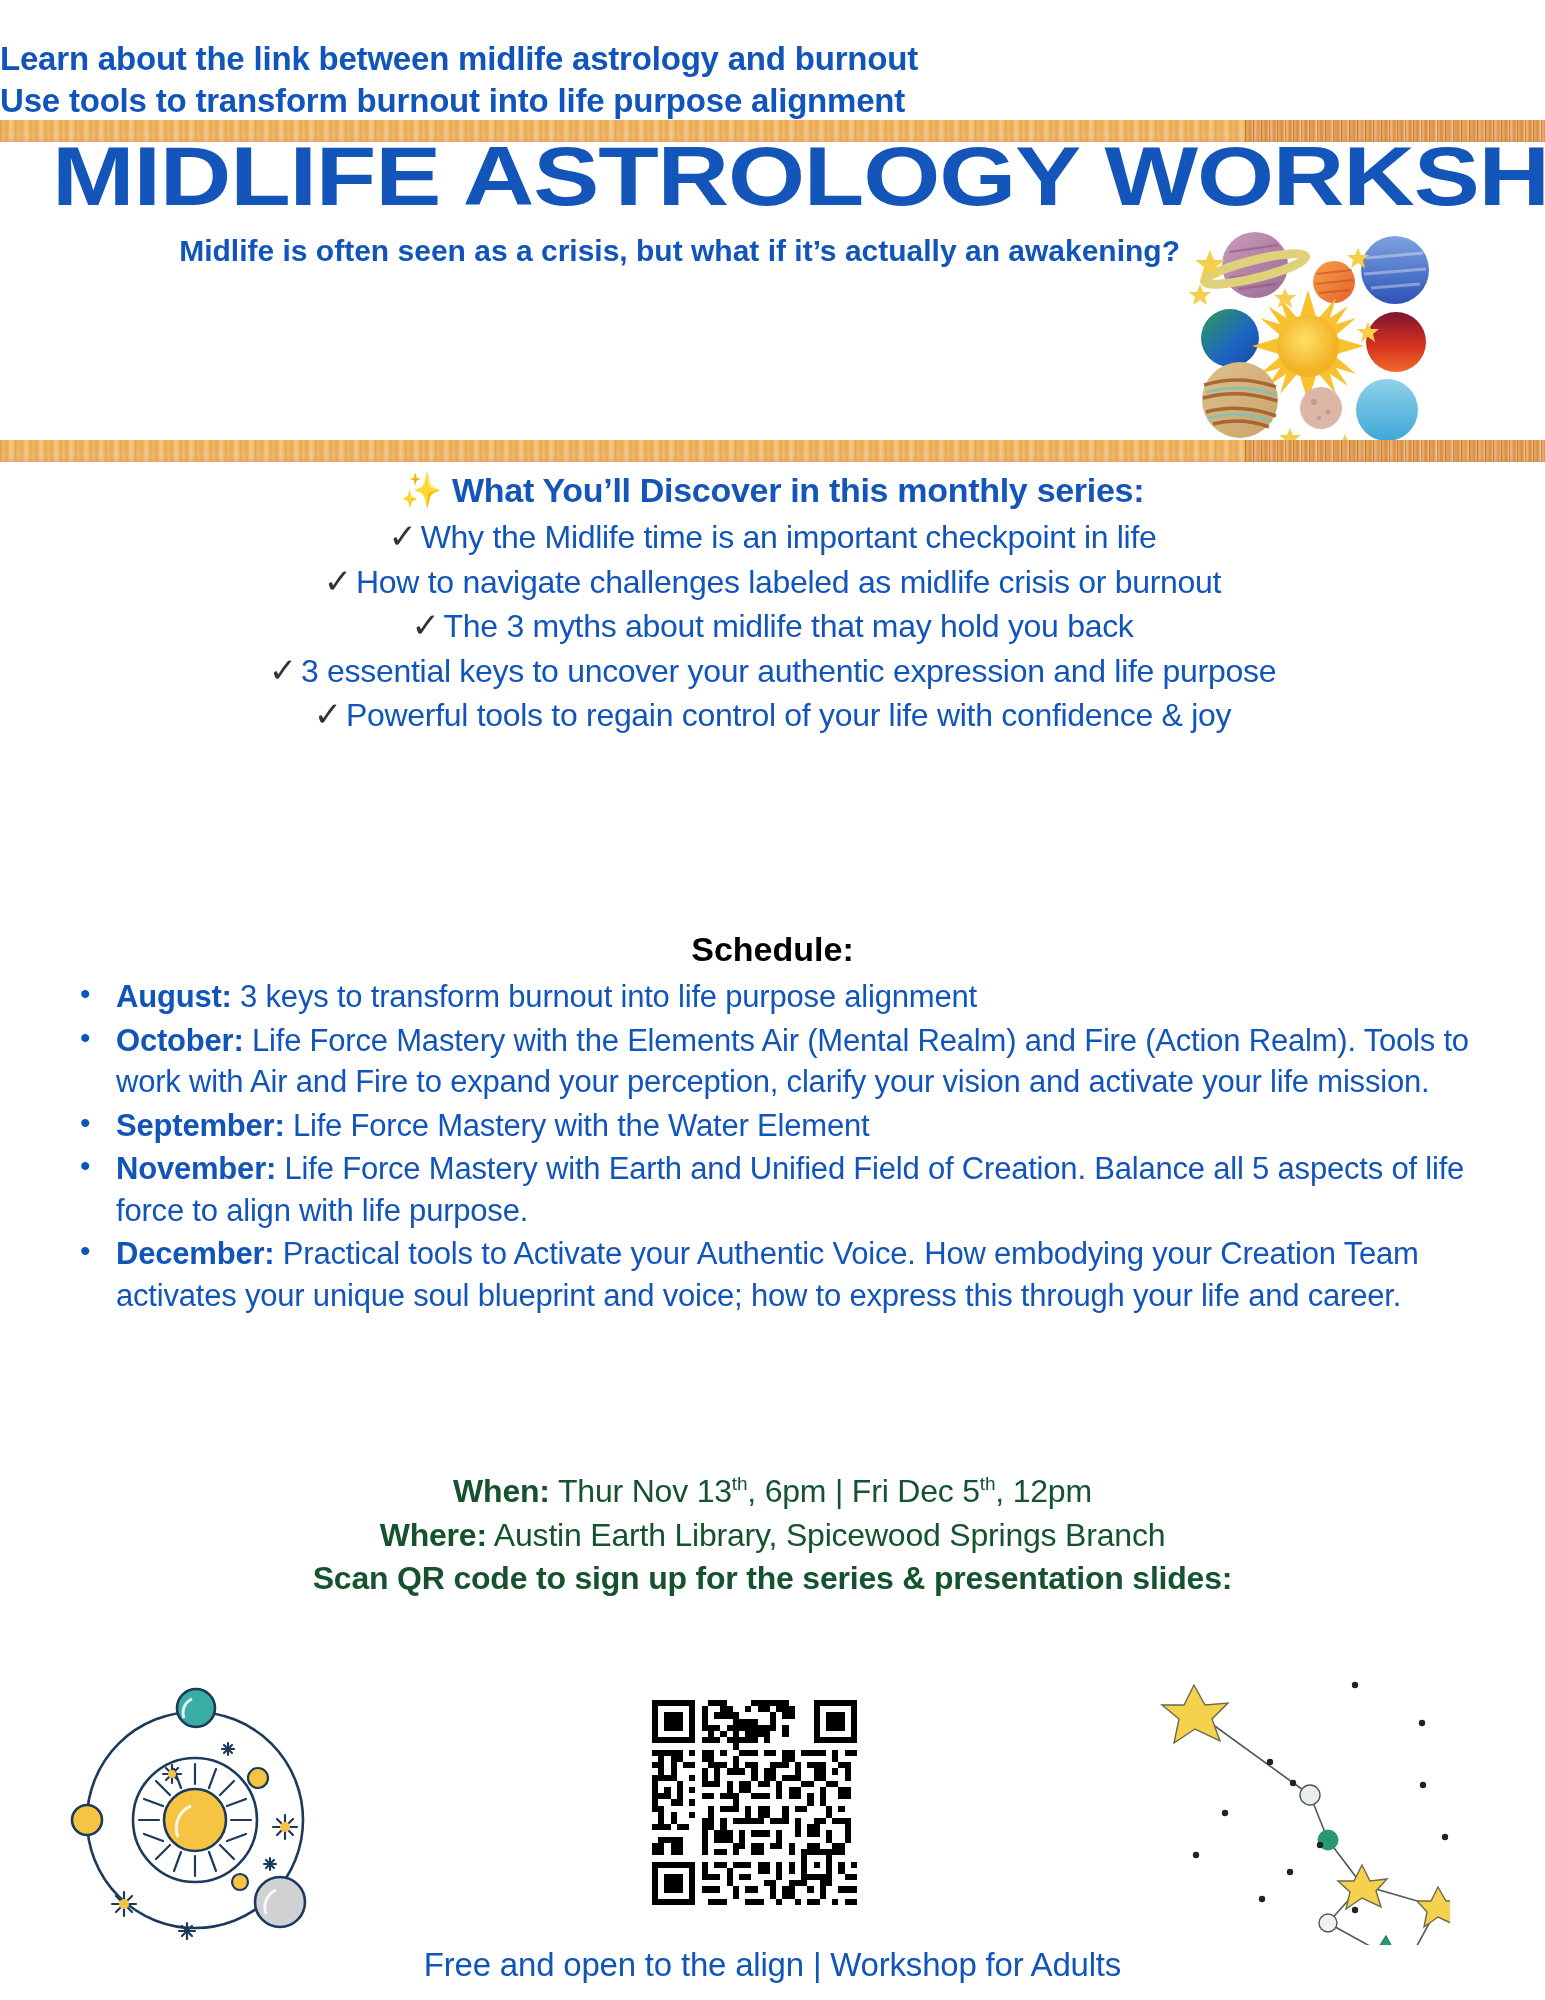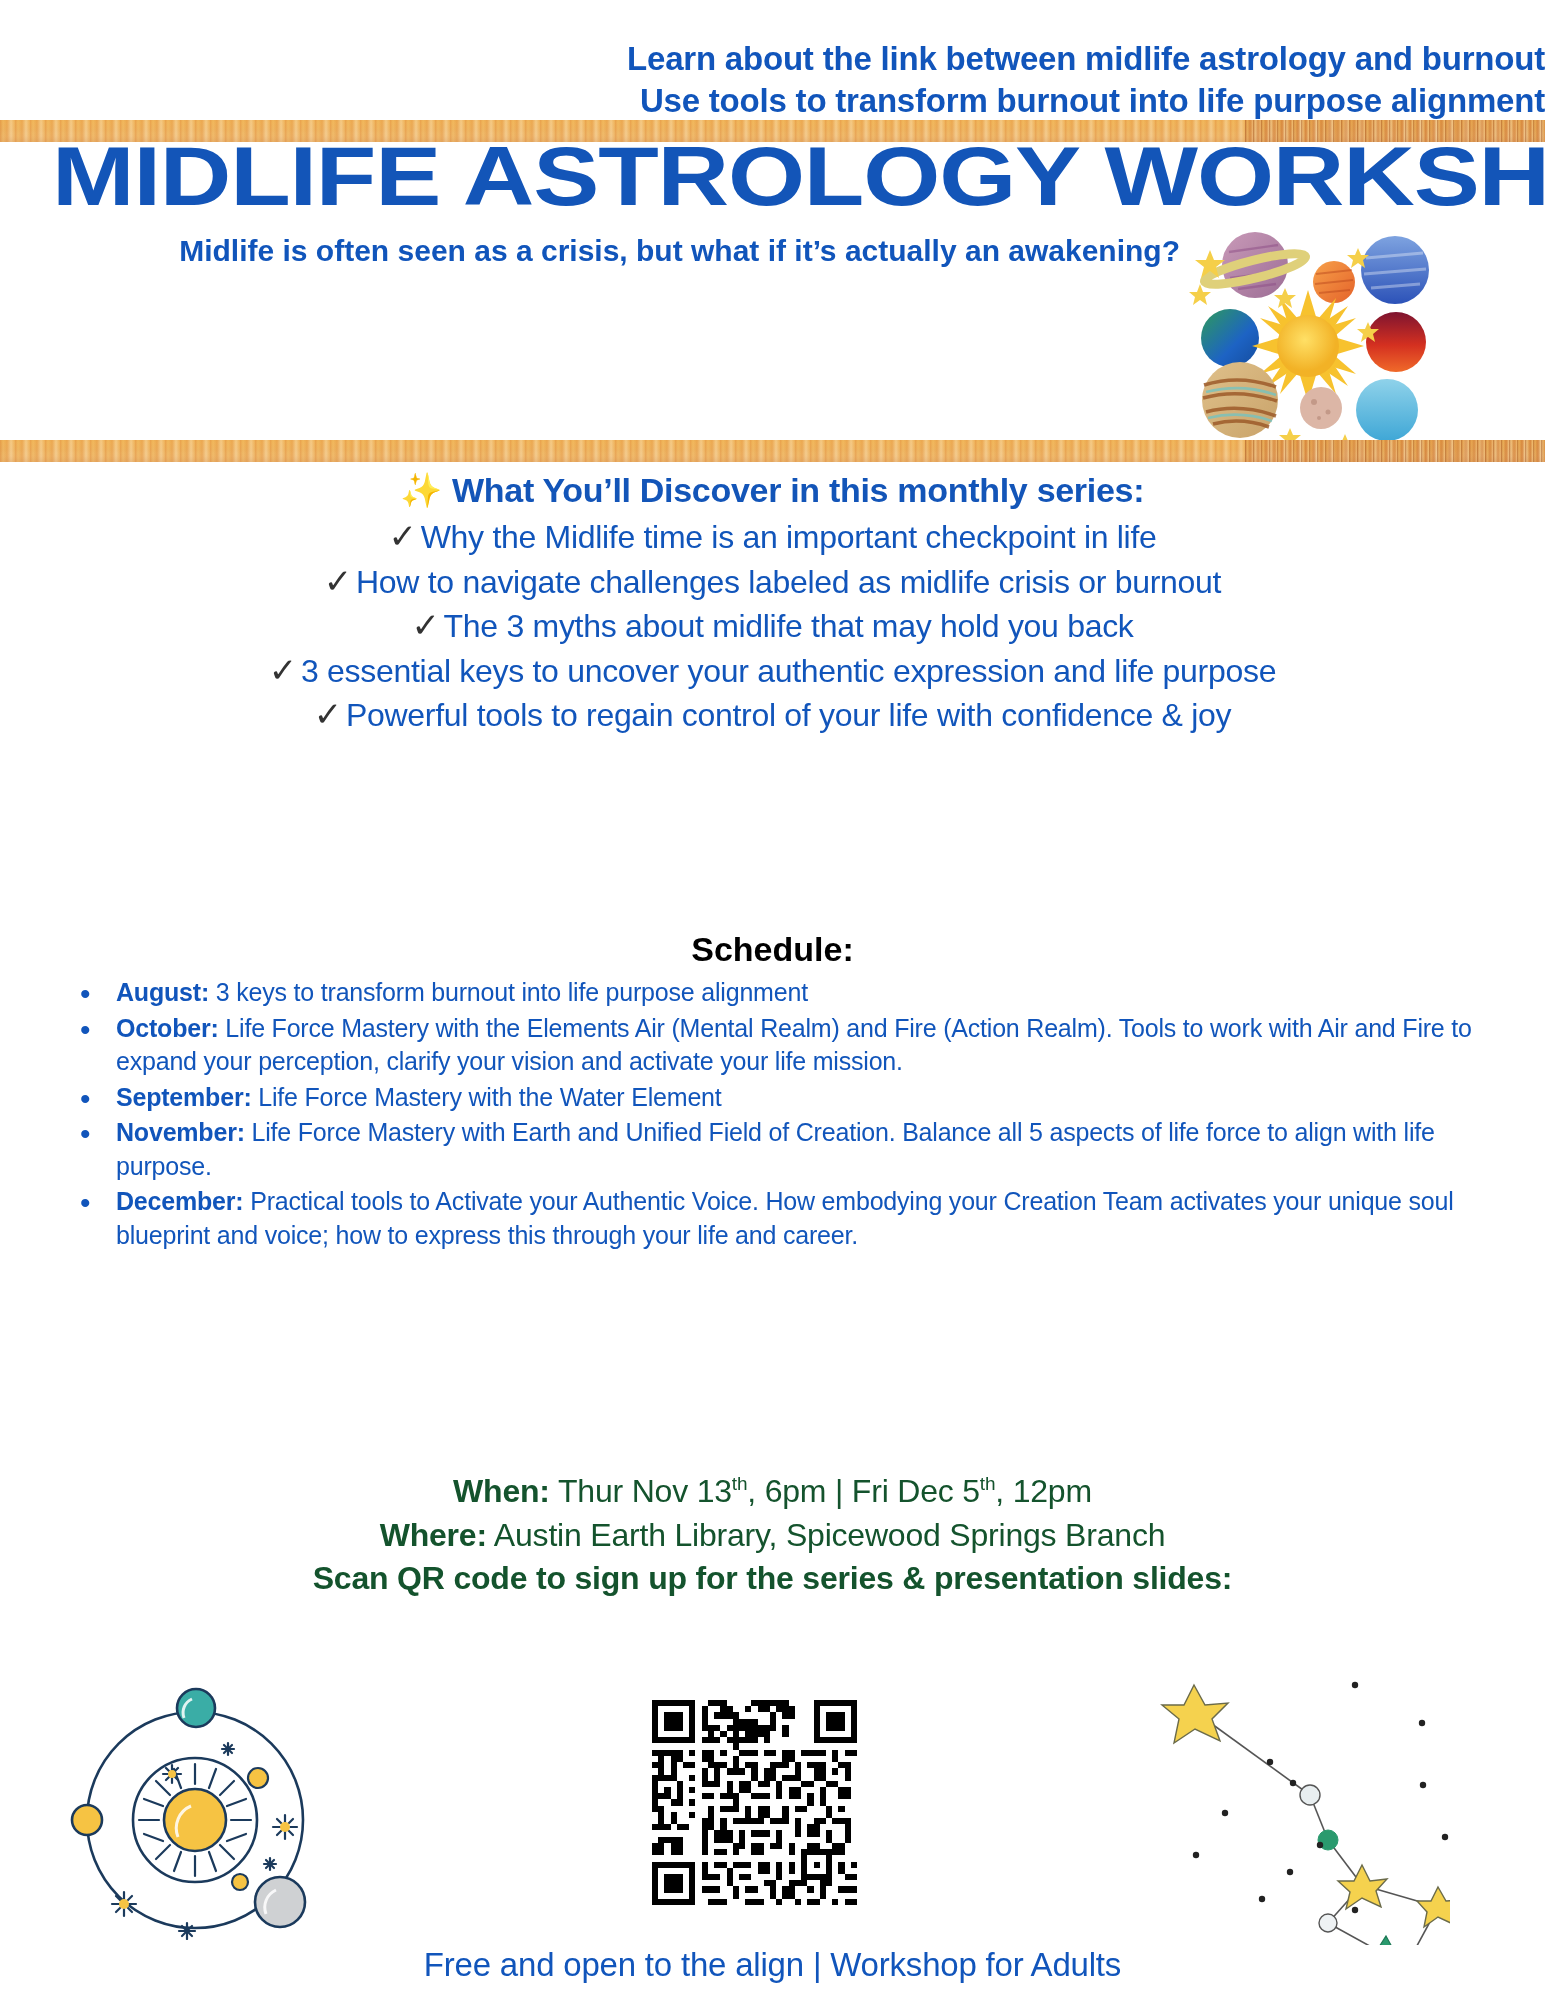--- a/index.html
+++ b/index.html
@@ -18,21 +18,21 @@
     background: #ffffff;
     overflow: hidden;
   }
 
   
   .tagline {
     position: absolute;
     top: 38px;
     left: 0;
     width: 1545px;
-    text-align: right;
+    text-align: left;
     color: #1155bb;
     font-size: 33px;
     font-weight: 600;
     line-height: 1.27;
     letter-spacing: -0.2px;
   }
   .tagline div { white-space: nowrap; }
 
   
   .gold-rule {
@@ -152,21 +152,21 @@
   .schedule-list {
     position: absolute;
     top: 976px;
     left: 68px;
     width: 1420px;
     list-style: none;
   }
   .schedule-list li {
     position: relative;
     color: #1155bb;
-    font-size: 25px;
+    font-size: 31px;
     line-height: 1.34;
     letter-spacing: -0.2px;
     padding-left: 48px;
     margin-bottom: 2px;
   }
   .schedule-list li::before {
     content: "\2022";
     position: absolute;
     left: 12px;
     top: -2px;

